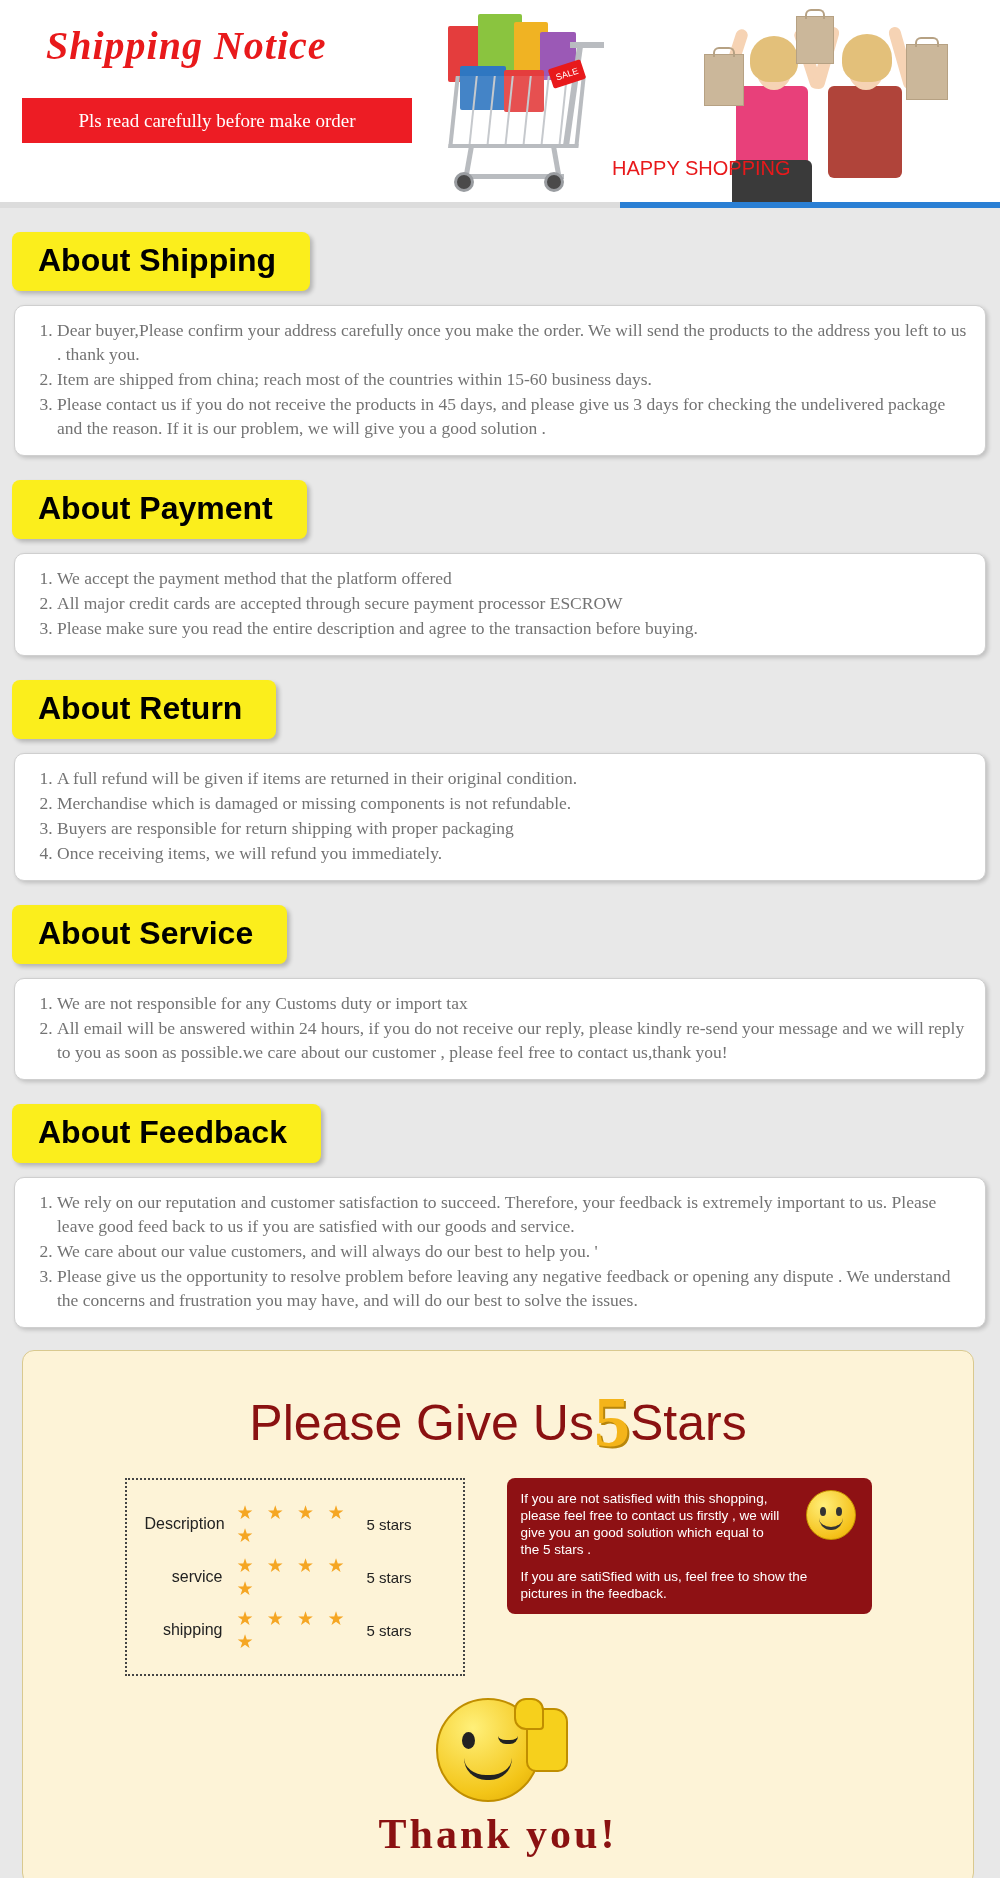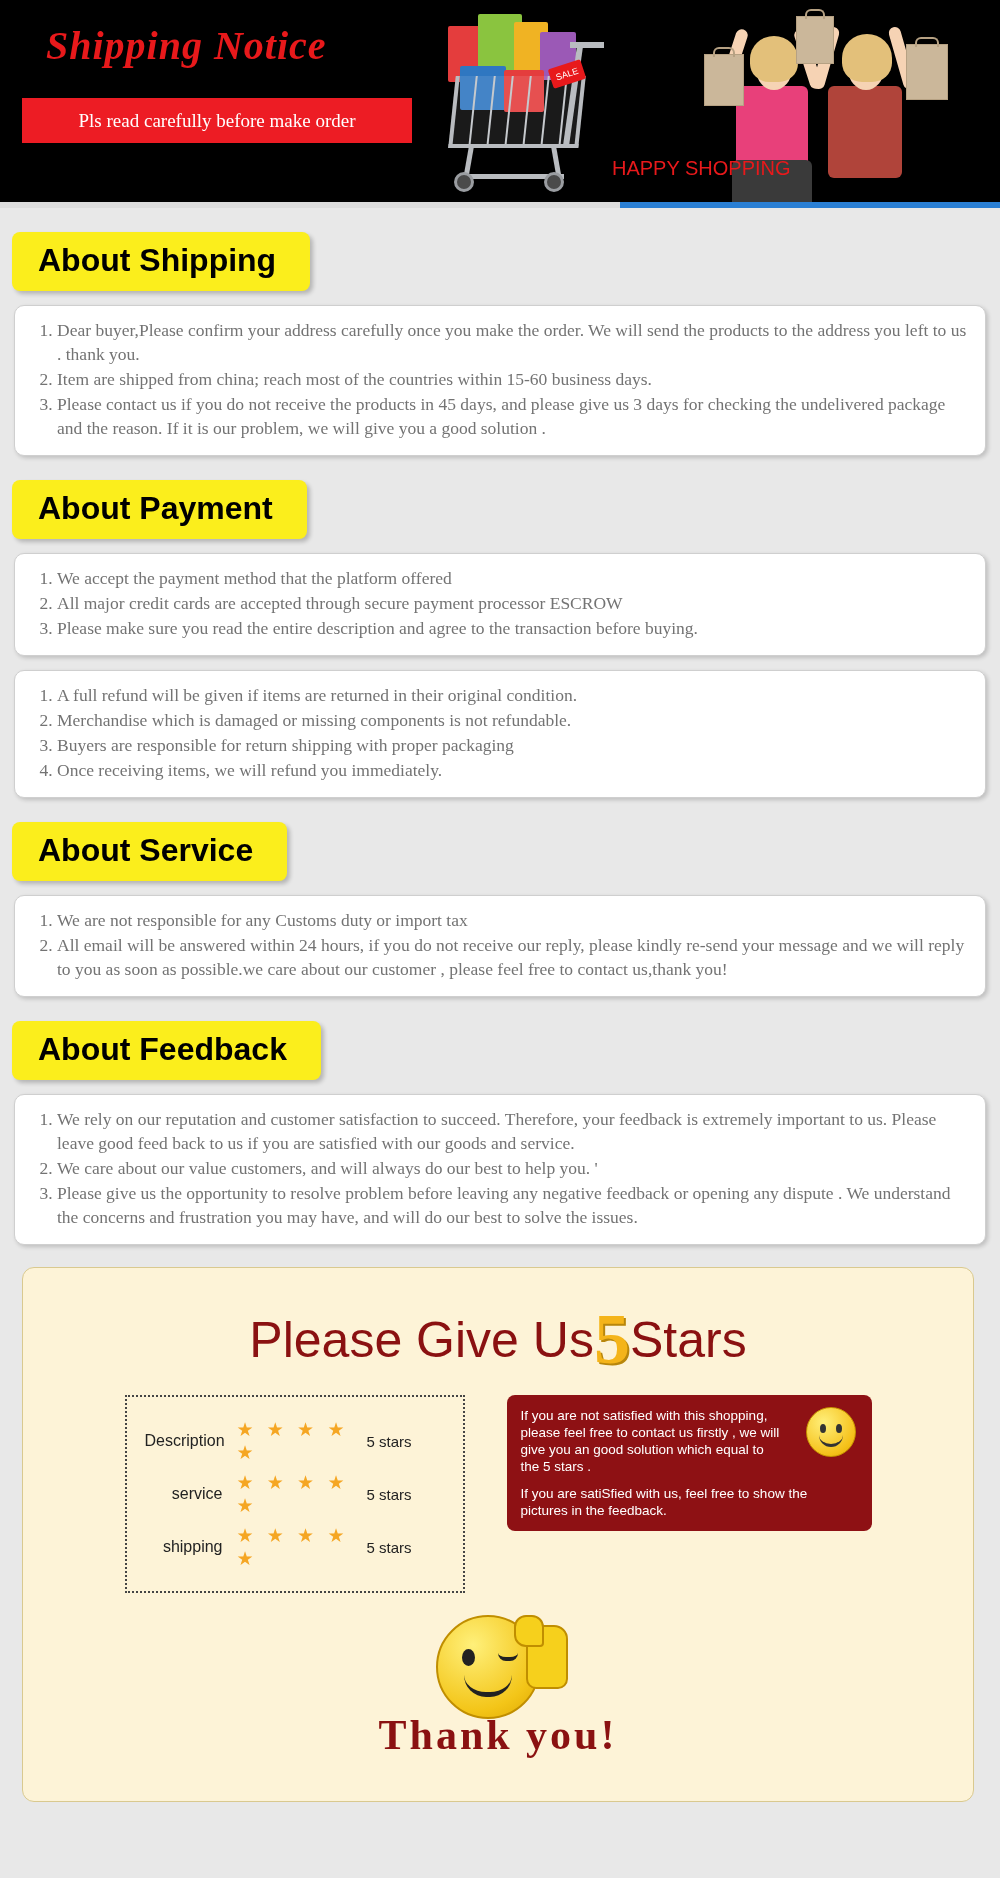--- a/index.html
+++ b/index.html
@@ -15,21 +15,21 @@
     min-height: 1878px;
     background: #e8e8e8;
     overflow: hidden;
   }
 
   
   .header {
     position: relative;
     width: 1000px;
     height: 208px;
-    background: #000000;
+    background: #ffffff;
     overflow: hidden;
   }
   .header-title {
     position: absolute;
     left: 46px; top: 22px;
     font-family: "Liberation Serif", serif;
     font-style: italic;
     font-weight: bold;
     font-size: 40px;
     color: #e8191b;
@@ -259,21 +259,21 @@
     position:absolute; left: 50%; transform: translateX(28px); top: 10px;
     width: 42px; height: 64px; background: #f6d01c; border: 2px solid #c08e00;
     border-radius: 10px 14px 10px 10px;
   }
   .thumb:before {
     content:""; position:absolute; left: -14px; top: -12px;
     width: 26px; height: 28px; background:#f6d01c; border:2px solid #c08e00;
     border-radius: 12px 12px 4px 12px;
   }
   .thank-you {
-    position: absolute; left: 0; right: 0; top: 96px;
+    position: absolute; left: 0; right: 0; top: 112px;
     font-family: "Liberation Serif", serif;
     font-weight: bold;
     font-size: 42px;
     color: #8a1111;
     letter-spacing: 3px;
   }
 </style>
 </head>
 <body>
 
@@ -357,20 +357,23 @@
     </div>
     <div class="panel">
       <ol>
         <li>We accept the payment method that the platform offered</li>
         <li>All major credit cards are accepted through secure payment processor ESCROW</li>
         <li>Please make sure you read the entire description and agree to the transaction before buying.</li>
       </ol>
     </div>
 
     
+    <div class="sec-title">
+      <span>About Return</span>
+    </div>
     <div class="panel">
       <ol>
         <li>A full refund will be given if items are returned in their original condition.</li>
         <li>Merchandise which is damaged or missing components is not refundable.</li>
         <li>Buyers are responsible for return shipping with proper packaging</li>
         <li>Once receiving items, we will refund you immediately.</li>
       </ol>
     </div>
 
     

